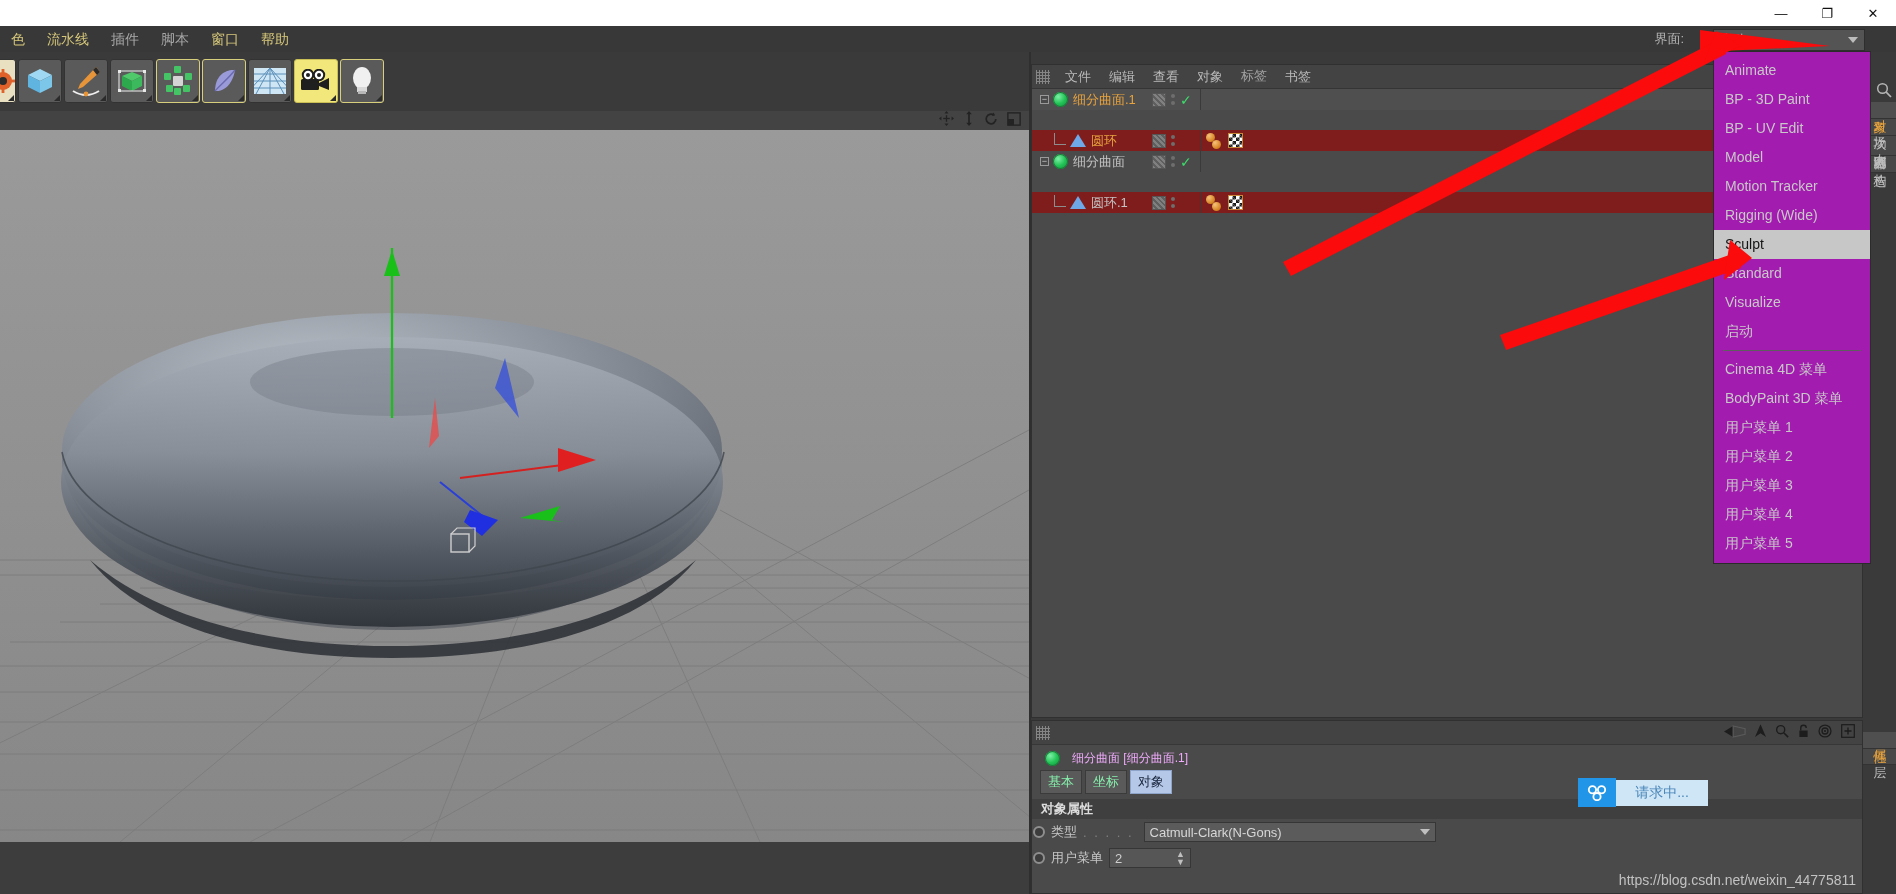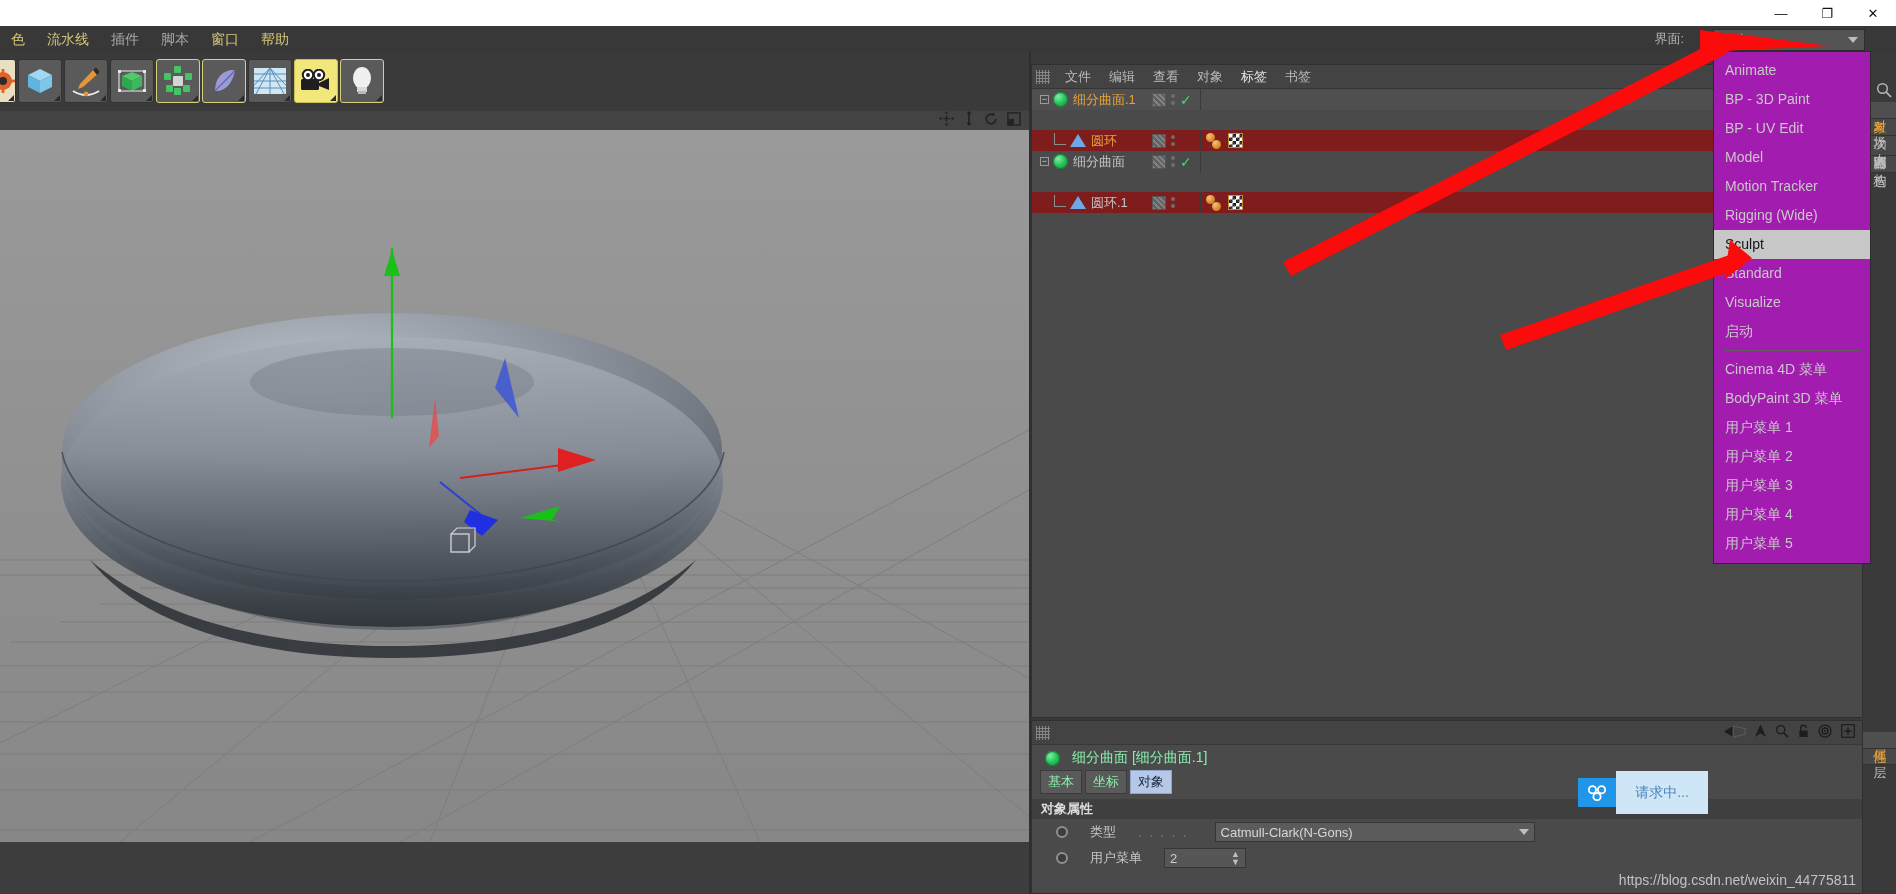--- a/index.html
+++ b/index.html
@@ -119,21 +119,21 @@
   }
   .om-grip {
     width: 14px; height: 14px; margin-right: 6px; opacity: .55;
     background-image:
       repeating-linear-gradient(90deg, #bdbdbd 0 1px, transparent 1px 3px),
       repeating-linear-gradient(0deg, #bdbdbd 0 1px, transparent 1px 3px);
     background-size: 3px 3px;
     -webkit-mask-image: linear-gradient(#000,#000);
   }
   .om-menu-item { font-size: 13px; color: #b9b9b9; padding: 0 9px; line-height: 24px; }
-  .om-menu-item.hlt { color: #e5e5e5; }
+  .om-menu-item.hlt { color: #a3a3a3; font-family: Liberation Mono, monospace; }
 
   .om-rows { position: relative; }
   .om-row {
     height: 21px; display: flex; align-items: center;
     position: relative; font-size: 13px;
   }
   .om-row.alt { background: #7f1d1d; margin-top: 20px; }
   .om-row.sel { background: #4f4f4f; }
   .om-tree { width: 116px; display: flex; align-items: center; height: 21px; position: relative; }
   .om-expand {
@@ -197,33 +197,33 @@
   }
   .am-menubar {
     height: 24px; background: #434343; display: flex; align-items: center;
     padding-left: 4px; border-bottom: 1px solid #373737;
   }
   .am-icons {
     margin-left: auto; display: flex; align-items: center; gap: 9px; padding-right: 7px;
   }
   .am-title {
     height: 26px; display: flex; align-items: center; gap: 7px;
-    padding-left: 9px; font-size: 14px; color: #86efac;
+    padding-left: 9px; font-size: 12px; color: #f0abfc;
   }
   .am-tabs { display: flex; gap: 3px; padding-left: 8px; height: 22px; align-items: center; }
   .am-tab {
     font-size: 13px; padding: 2px 7px; color: #86efac; background: #5a5a5a;
     border: 1px solid #3b3b3b;
   }
   .am-tab.active { background: #b5c8e8; color: #16233a; border-color: #8ea4c9; }
   .am-section {
     margin-top: 6px; height: 20px; background: #3f3f3f; display: flex; align-items: center;
     padding-left: 9px; font-size: 13px; color: #dcdcdc; font-weight: bold;
   }
-  .am-row { height: 26px; display: flex; align-items: center; padding-left: 24px; gap: 22px; }
+  .am-row { height: 26px; display: flex; align-items: center; padding-left: 1px; gap: 6px; }
   .am-radio {
     width: 12px; height: 12px; border-radius: 50%;
     border: 2px solid #8f8f8f; background: #3c3c3c; flex: none;
   }
   .am-label { font-size: 13px; color: #c6c6c6; white-space: nowrap; }
   .am-dotfill { color: #7f7f7f; font-size: 13px; letter-spacing: 2px; }
   .am-select {
     height: 20px; background: #5b5b5b; border: 1px solid #363636;
     display: flex; align-items: center; padding: 0 5px;
     font-size: 13px; color: #d7d7d7;
@@ -243,21 +243,21 @@
   
   .badge {
     position: absolute; left: 1578px; top: 778px; width: 130px; height: 29px;
     display: flex; align-items: center; z-index: 30;
   }
   .badge-ico {
     width: 38px; height: 29px; background: #2196e8;
     display: flex; align-items: center; justify-content: center;
   }
   .badge-txt {
-    flex: 1; height: 43px; background: #cfe6f7; display: flex; align-items: center;
+    flex: 1; height: 26px; background: #cfe6f7; display: flex; align-items: center;
     justify-content: center; color: #4a86b8; font-size: 14px;
   }
 
   
   .vtabs {
     position: absolute; right: 0; top: 52px; width: 33px; height: 842px;
     background: #3a3a3a;
   }
   .vtab {
     width: 33px; background: #484848; border-bottom: 1px solid #333;
@@ -689,21 +689,21 @@
         <div class="am-tab">坐标</div>
         <div class="am-tab active">对象</div>
       </div>
 
     <div class="am-section">对象属性</div>
 
     <div class="am-row">
       <span class="am-radio"></span>
       <span class="am-label">类型</span>
       <span class="am-dotfill">. . . . .</span>
-      <span class="am-select" style="width:320px;margin-left:4px;">
+      <span class="am-select" style="width:292px;margin-left:4px;">
         <span>Catmull-Clark(N-Gons)</span>
         <span class="caret"></span>
       </span>
     </div>
 
     <div class="am-row">
       <span class="am-radio"></span>
       <span class="am-label">用户菜单</span>
       <span class="am-spin">
         <span>2</span>

